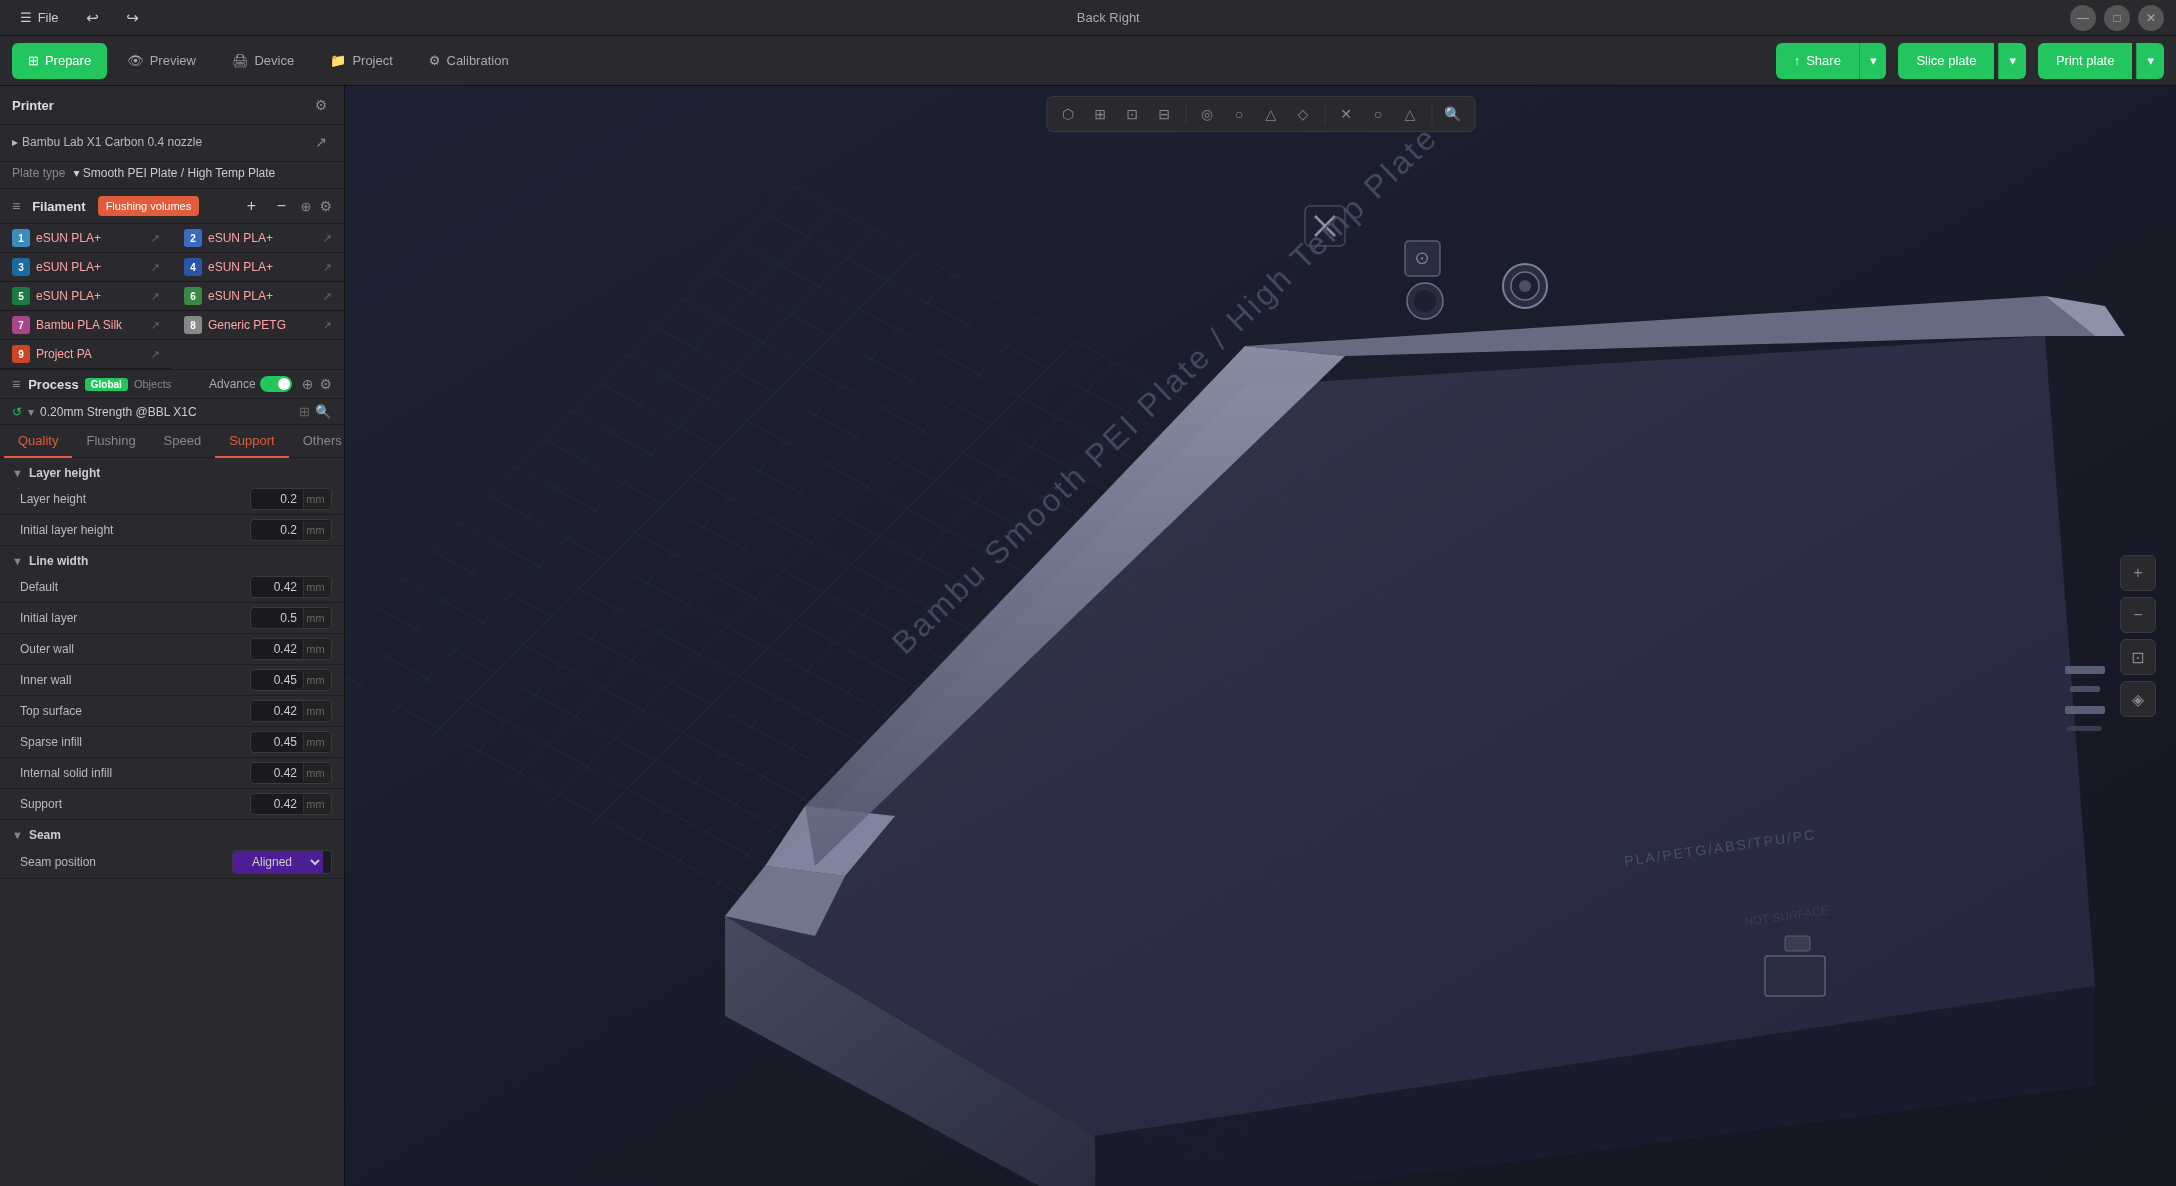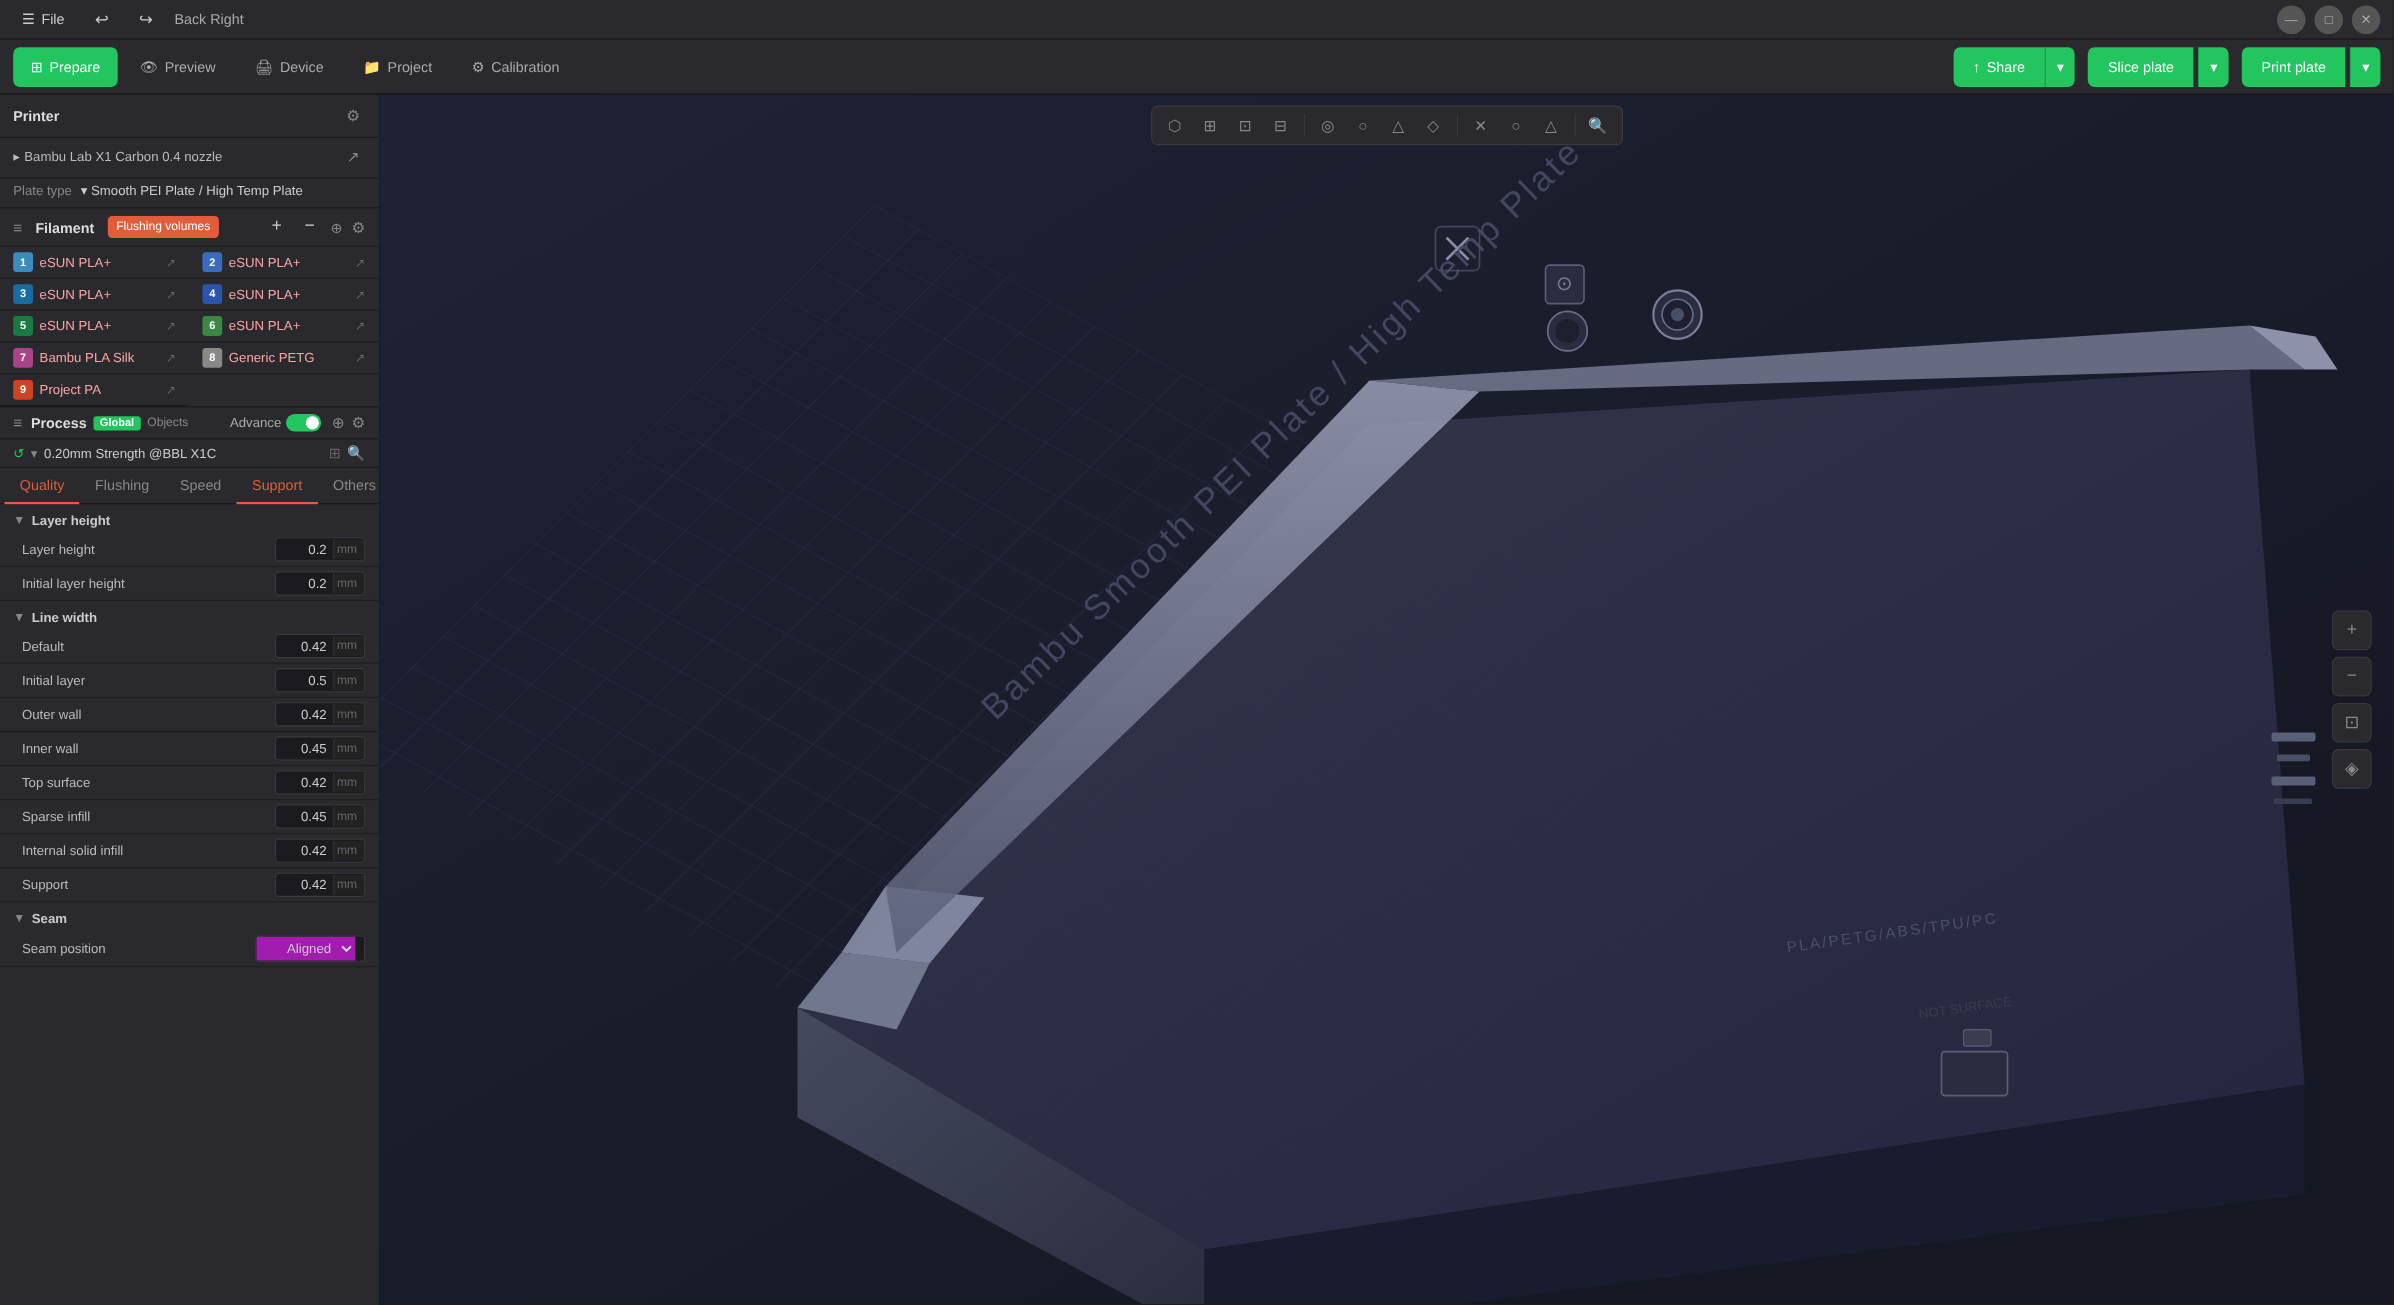--- a/index.html
+++ b/index.html
@@ -30,21 +30,21 @@
       display: flex; align-items: center; gap: 6px;
       color: #ccc; font-size: 13px; cursor: pointer;
       padding: 4px 8px; border-radius: 4px;
     }
     .titlebar-icon-btn {
       background: none; border: none; color: #ccc; cursor: pointer;
       width: 28px; height: 28px; display: flex; align-items: center; justify-content: center;
       border-radius: 4px; font-size: 15px;
     }
     .titlebar-center {
-      flex: 1; color: #aaa; font-size: 13px;
+      flex: 1; text-align: center; color: #aaa; font-size: 13px;
     }
     .titlebar-controls {
       display: flex; gap: 8px; margin-left: auto;
     }
     .win-btn {
       width: 26px; height: 26px; border-radius: 50%;
       border: none; cursor: pointer; font-size: 12px;
       display: flex; align-items: center; justify-content: center;
       background: #555; color: #aaa;
     }
@@ -590,21 +590,21 @@
         </div>
 
       <div class="settings-group-title">
         <span class="group-icon">▼</span>
         <span>Seam</span>
       </div>
       <div id="seam-settings">
           <div class="setting-row">
       <span class="setting-label">Seam position</span>
       <div class="setting-input-wrap" style="min-width:100px;">
-        <select class="setting-input" style="width:90px;background:#a21caf;color:#ccc;border:none;outline:none;">
+        <select class="setting-input" style="width:90px;background:#4c1d95;color:#ccc;border:none;outline:none;text-align:center;">
           <option value="Aligned">Aligned</option>
           <option value="Random">Random</option>
           <option value="Nearest">Nearest</option>
           <option value="Rear">Rear</option>
         </select>
       </div>
     </div>
         </div>
     </div>
 

